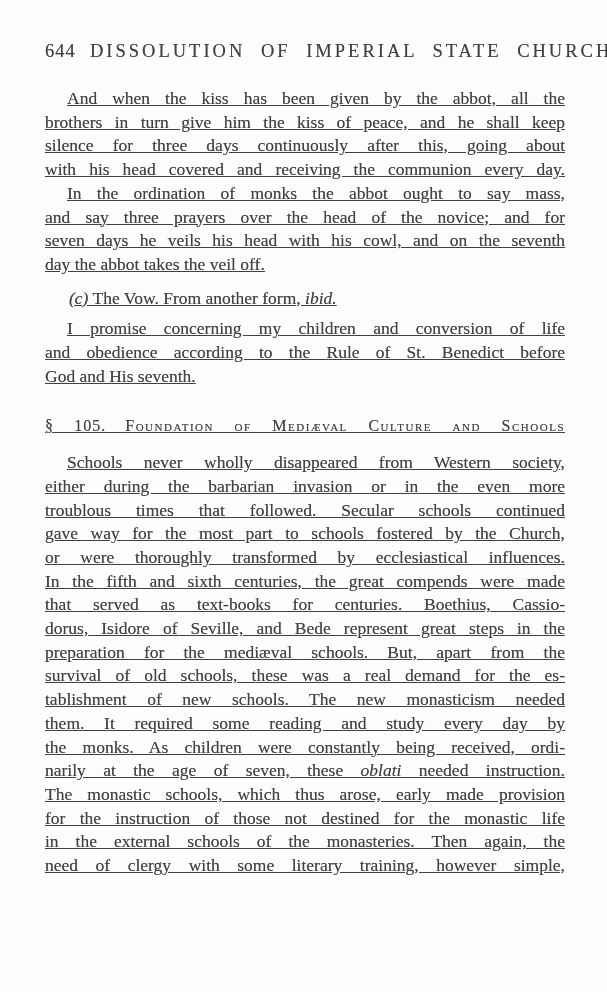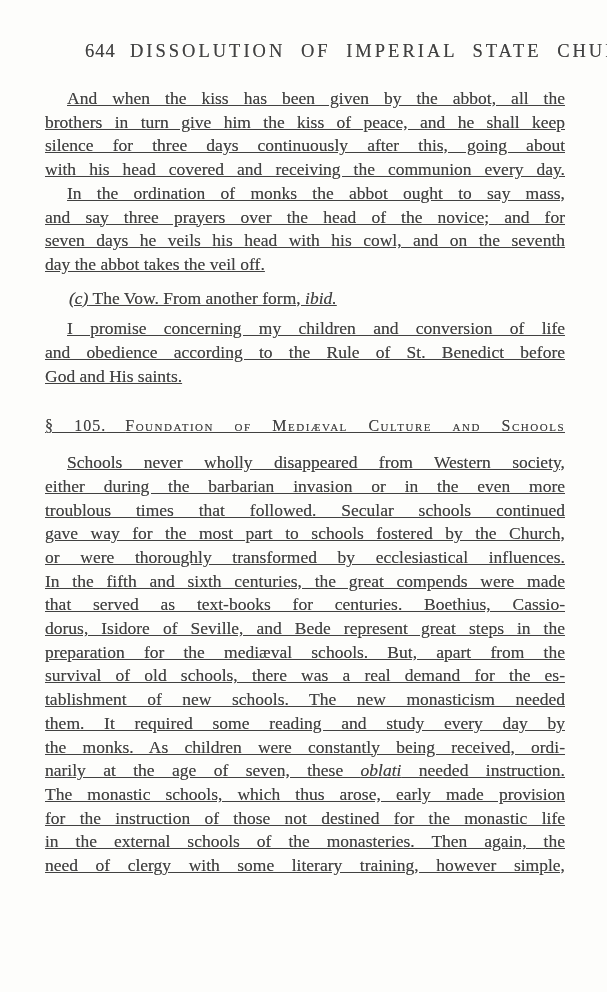--- a/index.html
+++ b/index.html
@@ -14,21 +14,20 @@
     font-family: "Liberation Serif", "DejaVu Serif", serif;
     overflow: hidden;
     text-shadow: 0 0 0.5px rgba(60,60,60,0.55);
   }
   .running-head {
     display: flex;
     align-items: flex-start;
     font-size: 18.5px;
     line-height: 22px;
     white-space: nowrap;
-    margin-left: 40px;
   }
   .page-num {
     width: 45px;
     flex: 0 0 auto;
     letter-spacing: 1px;
   }
   .running-title {
     letter-spacing: 3px;
     word-spacing: 8px;
   }
@@ -78,36 +77,36 @@
         <div class="line"><span>and say three prayers over the head of the novice; and for</span></div>
         <div class="line"><span>seven days he veils his head with his cowl, and on the seventh</span></div>
         <div class="line no-j"><span>day the abbot takes the veil off.</span></div>
       </div>
       <div class="block block-cite">
         <div class="line no-j"><span class="italic">(c)</span><span> The Vow.  From another form, </span><span class="italic">ibid.</span></div>
       </div>
       <div class="block block-para">
         <div class="line indent"><span>I promise concerning my children and conversion of life</span></div>
         <div class="line"><span>and obedience according to the Rule of St. Benedict before</span></div>
-        <div class="line no-j"><span>God and His saints.</span></div>
+        <div class="line no-j"><span>God and His seventh.</span></div>
       </div>
       <div class="block block-heading">
         <div class="line"><span class="heading-marker">§ 105.</span> <span class="heading-title">Foundation of Mediæval Culture and Schools</span></div>
       </div>
       <div class="block block-para">
         <div class="line indent"><span>Schools never wholly disappeared from Western society,</span></div>
         <div class="line"><span>either during the barbarian invasion or in the even more</span></div>
         <div class="line"><span>troublous times that followed.  Secular schools continued</span></div>
         <div class="line"><span>gave way for the most part to schools fostered by the Church,</span></div>
         <div class="line"><span>or were thoroughly transformed by ecclesiastical influences.</span></div>
         <div class="line"><span>In the fifth and sixth centuries, the great compends were made</span></div>
         <div class="line"><span>that served as text-books for centuries.  Boethius, Cassio-</span></div>
         <div class="line"><span>dorus, Isidore of Seville, and Bede represent great steps in the</span></div>
         <div class="line"><span>preparation for the mediæval schools.  But, apart from the</span></div>
-        <div class="line"><span>survival of old schools, there was a real demand for the es-</span></div>
+        <div class="line"><span>survival of old schools, these was a real demand for the es-</span></div>
         <div class="line"><span>tablishment of new schools.  The new monasticism needed</span></div>
         <div class="line"><span>them.  It required some reading and study every day by</span></div>
         <div class="line"><span>the monks.  As children were constantly being received, ordi-</span></div>
         <div class="line"><span>narily at the age of seven, these </span><span class="italic">oblati</span><span> needed instruction.</span></div>
         <div class="line"><span>The monastic schools, which thus arose, early made provision</span></div>
         <div class="line"><span>for the instruction of those not destined for the monastic life</span></div>
         <div class="line"><span>in the external schools of the monasteries.  Then again, the</span></div>
         <div class="line"><span>need of clergy with some literary training, however simple,</span></div>
       </div>
     </div>

